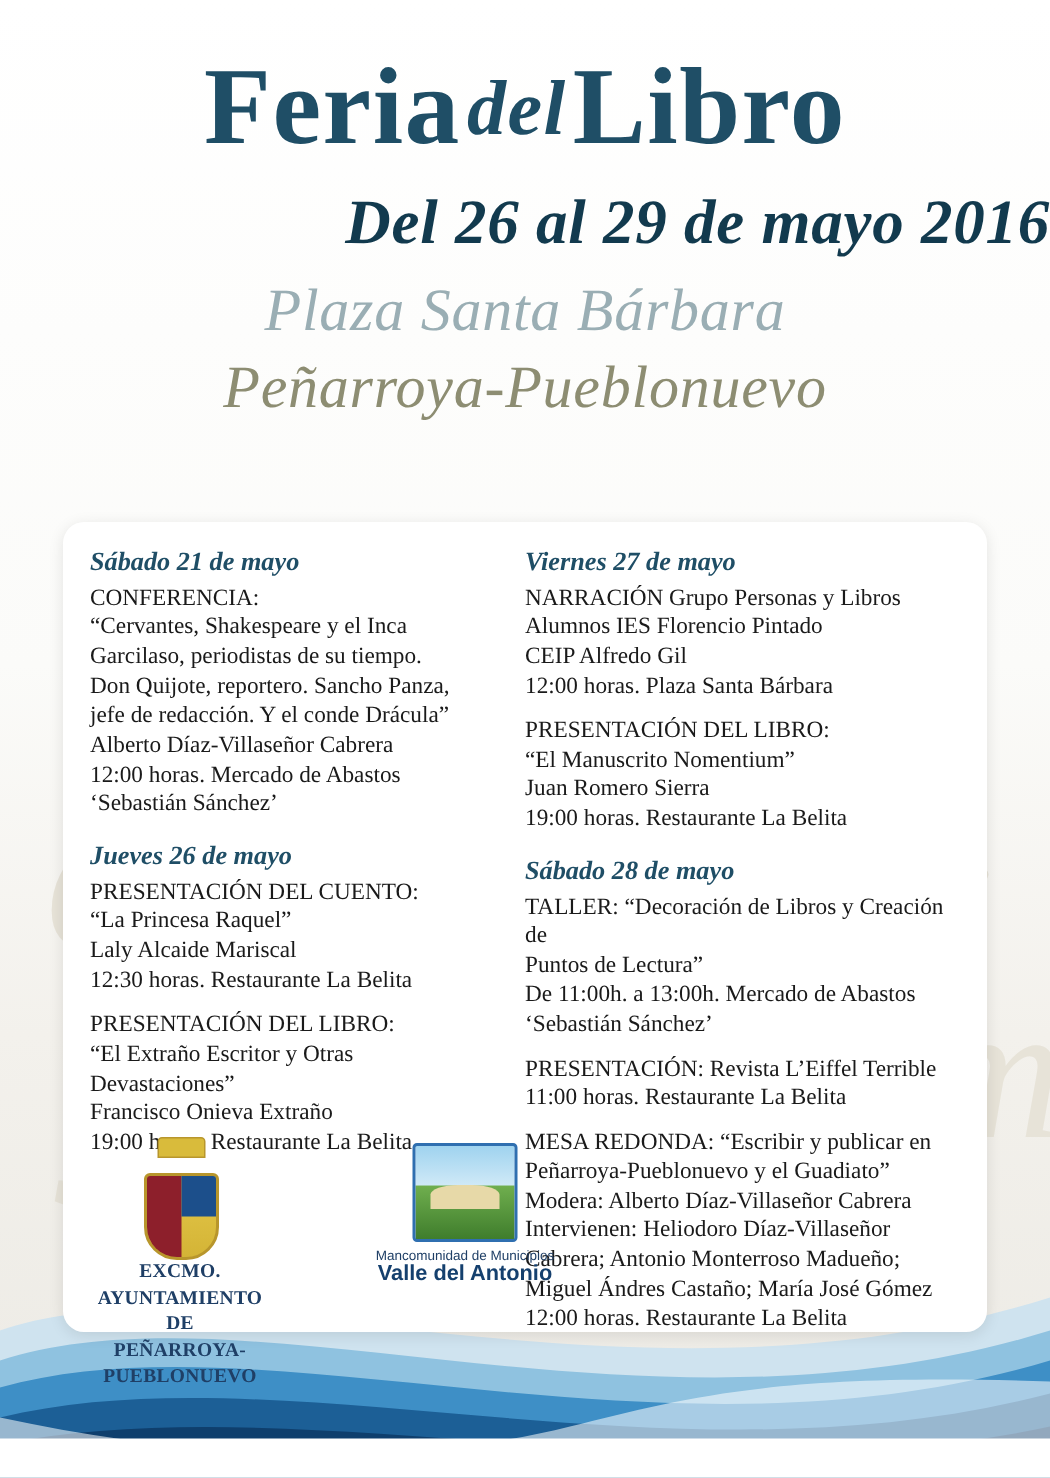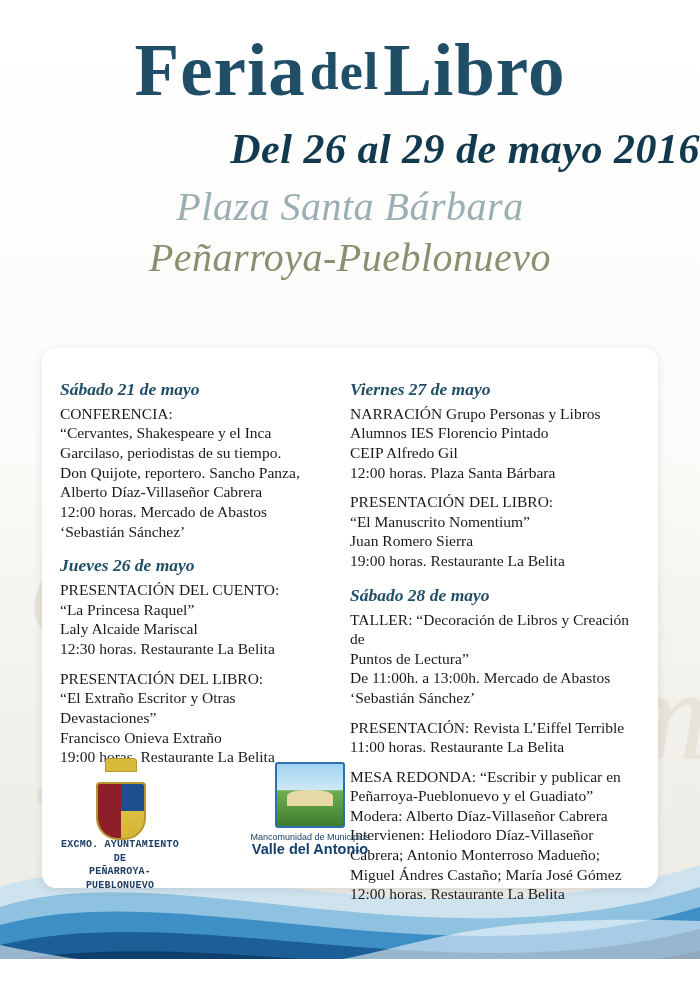--- a/index.html
+++ b/index.html
@@ -52,20 +52,21 @@
     font-family: "Liberation Serif", serif;
     font-size: 73px;
     font-weight: bold;
     color: #1f4e66;
     letter-spacing: 1px;
     line-height: 1;
     margin: 0;
     text-shadow: 0 1px 0 rgba(255,255,255,0.8);
   }
   .title-main .del {
+    font-style: italic;
     font-size: 52px;
     vertical-align: 6px;
     padding: 0 4px;
   }
   .title-dates {
     font-family: "Liberation Serif", serif;
     font-style: italic;
     font-size: 42px;
     font-weight: bold;
     color: #123a4e;
@@ -97,21 +98,21 @@
     top: 348px;
     width: 616px;
     height: 540px;
     background: #ffffff;
     border-radius: 14px;
     box-shadow: 0 2px 10px rgba(0,0,0,0.10);
     z-index: 4;
   }
   .cols {
     position: absolute;
-    left: 0; top: 15px;
+    left: 0; top: 0;
     width: 616px;
     display: flex;
     padding: 16px 0 0 0;
     box-sizing: border-box;
   }
   .col {
     box-sizing: border-box;
     padding: 0 14px 0 18px;
   }
   .col-left  { width: 300px; }
@@ -185,22 +186,22 @@
     margin: -2px auto 0 auto;
     background: #d9bb3b;
     border-radius: 3px 3px 0 0;
     border: 1px solid #b8962c;
   }
   .logo-caption {
     position: absolute;
     left: 0; top: 78px;
     width: 120px;
     text-align: center;
-    font-family: Liberation Mono, monospace;
-    font-size: 10px;
+    font-family: Liberation Serif, serif;
+    font-size: 13px;
     color: #1f3f66;
     font-weight: bold;
     line-height: 1.35;
     letter-spacing: 0.2px;
   }
   .logo-mancomunidad {
     position: absolute;
     left: 160px; top: 2px;
     width: 180px;
   }
@@ -269,20 +270,21 @@
     <div class="cols">
 
       <div class="col col-left">
 
         <div class="day">Sábado 21 de mayo</div>
         <div class="block">
           <div class="block-head">CONFERENCIA:</div>
           <div class="line justify">“Cervantes, Shakespeare y el Inca</div>
           <div class="line justify">Garcilaso, periodistas de su tiempo.</div>
           <div class="line justify">Don Quijote, reportero. Sancho Panza,</div>
+          <div class="line justify">jefe de redacción. Y el conde Drácula”</div>
           <div class="line">Alberto Díaz-Villaseñor Cabrera</div>
           <div class="line">12:00 horas. Mercado de Abastos</div>
           <div class="line">‘Sebastián Sánchez’</div>
         </div>
 
         <div class="day spaced">Jueves 26 de mayo</div>
         <div class="block">
           <div class="block-head">PRESENTACIÓN DEL CUENTO:</div>
           <div class="line">“La Princesa Raquel”</div>
           <div class="line">Laly Alcaide Mariscal</div>

